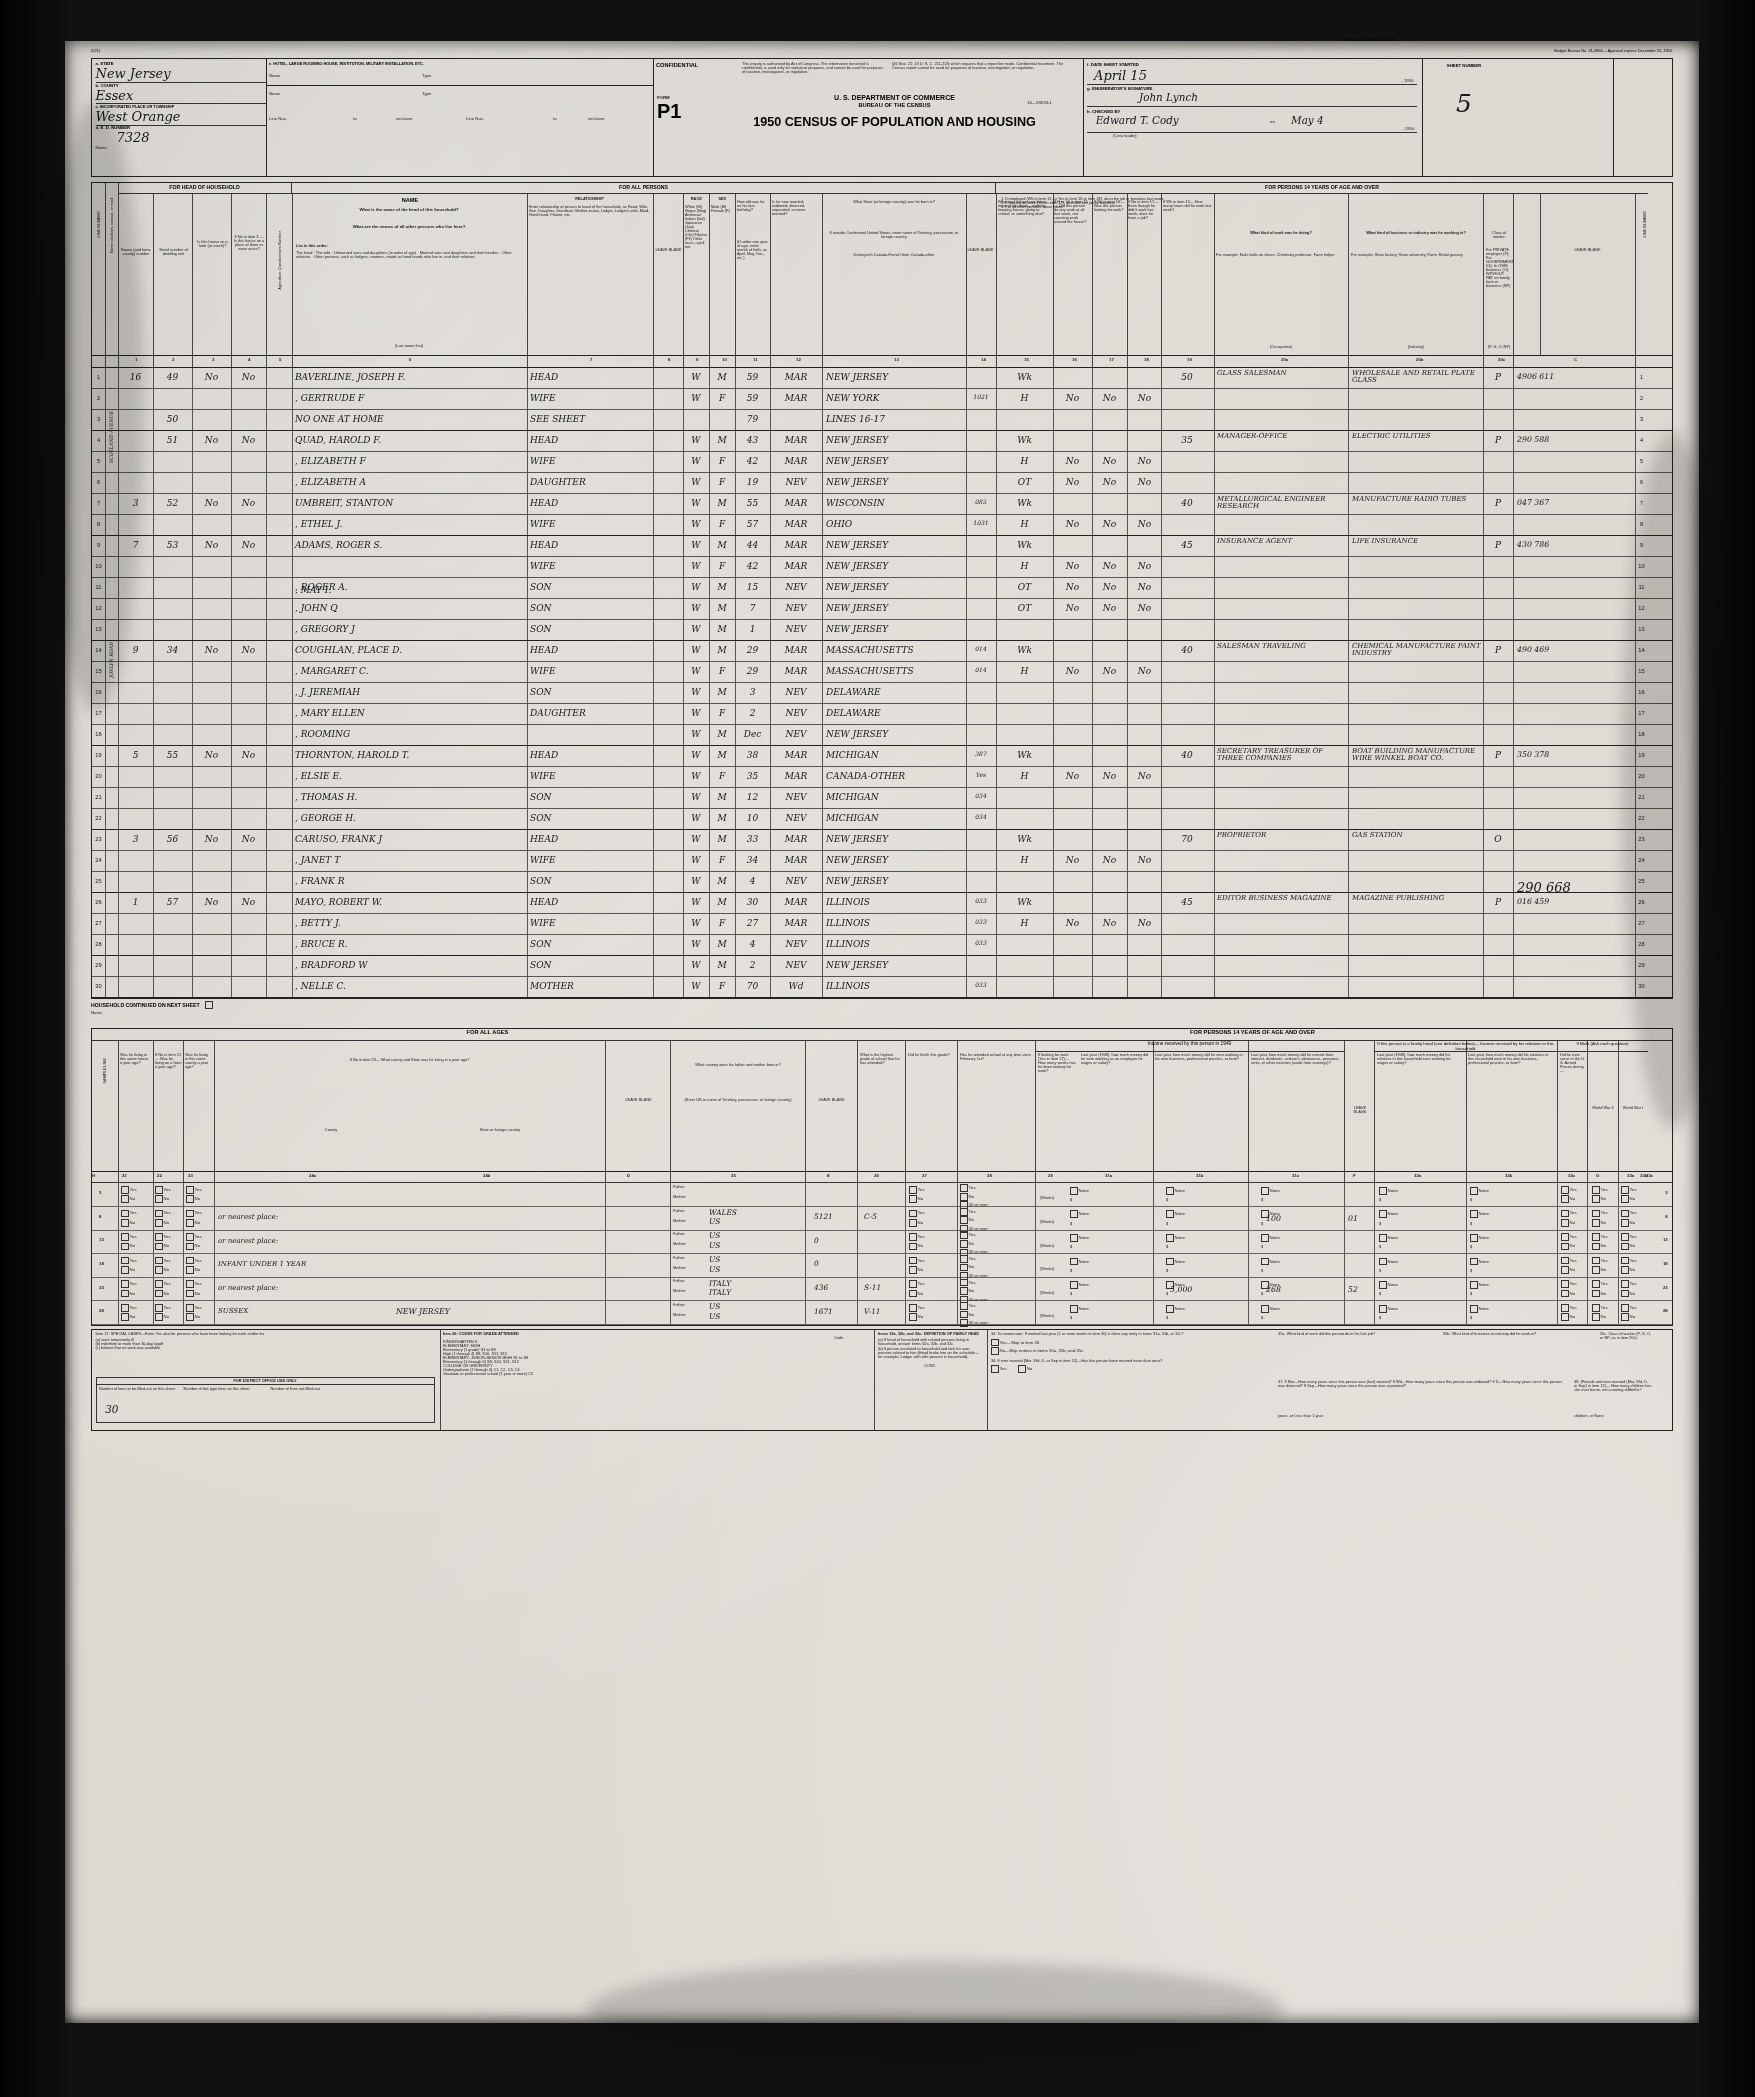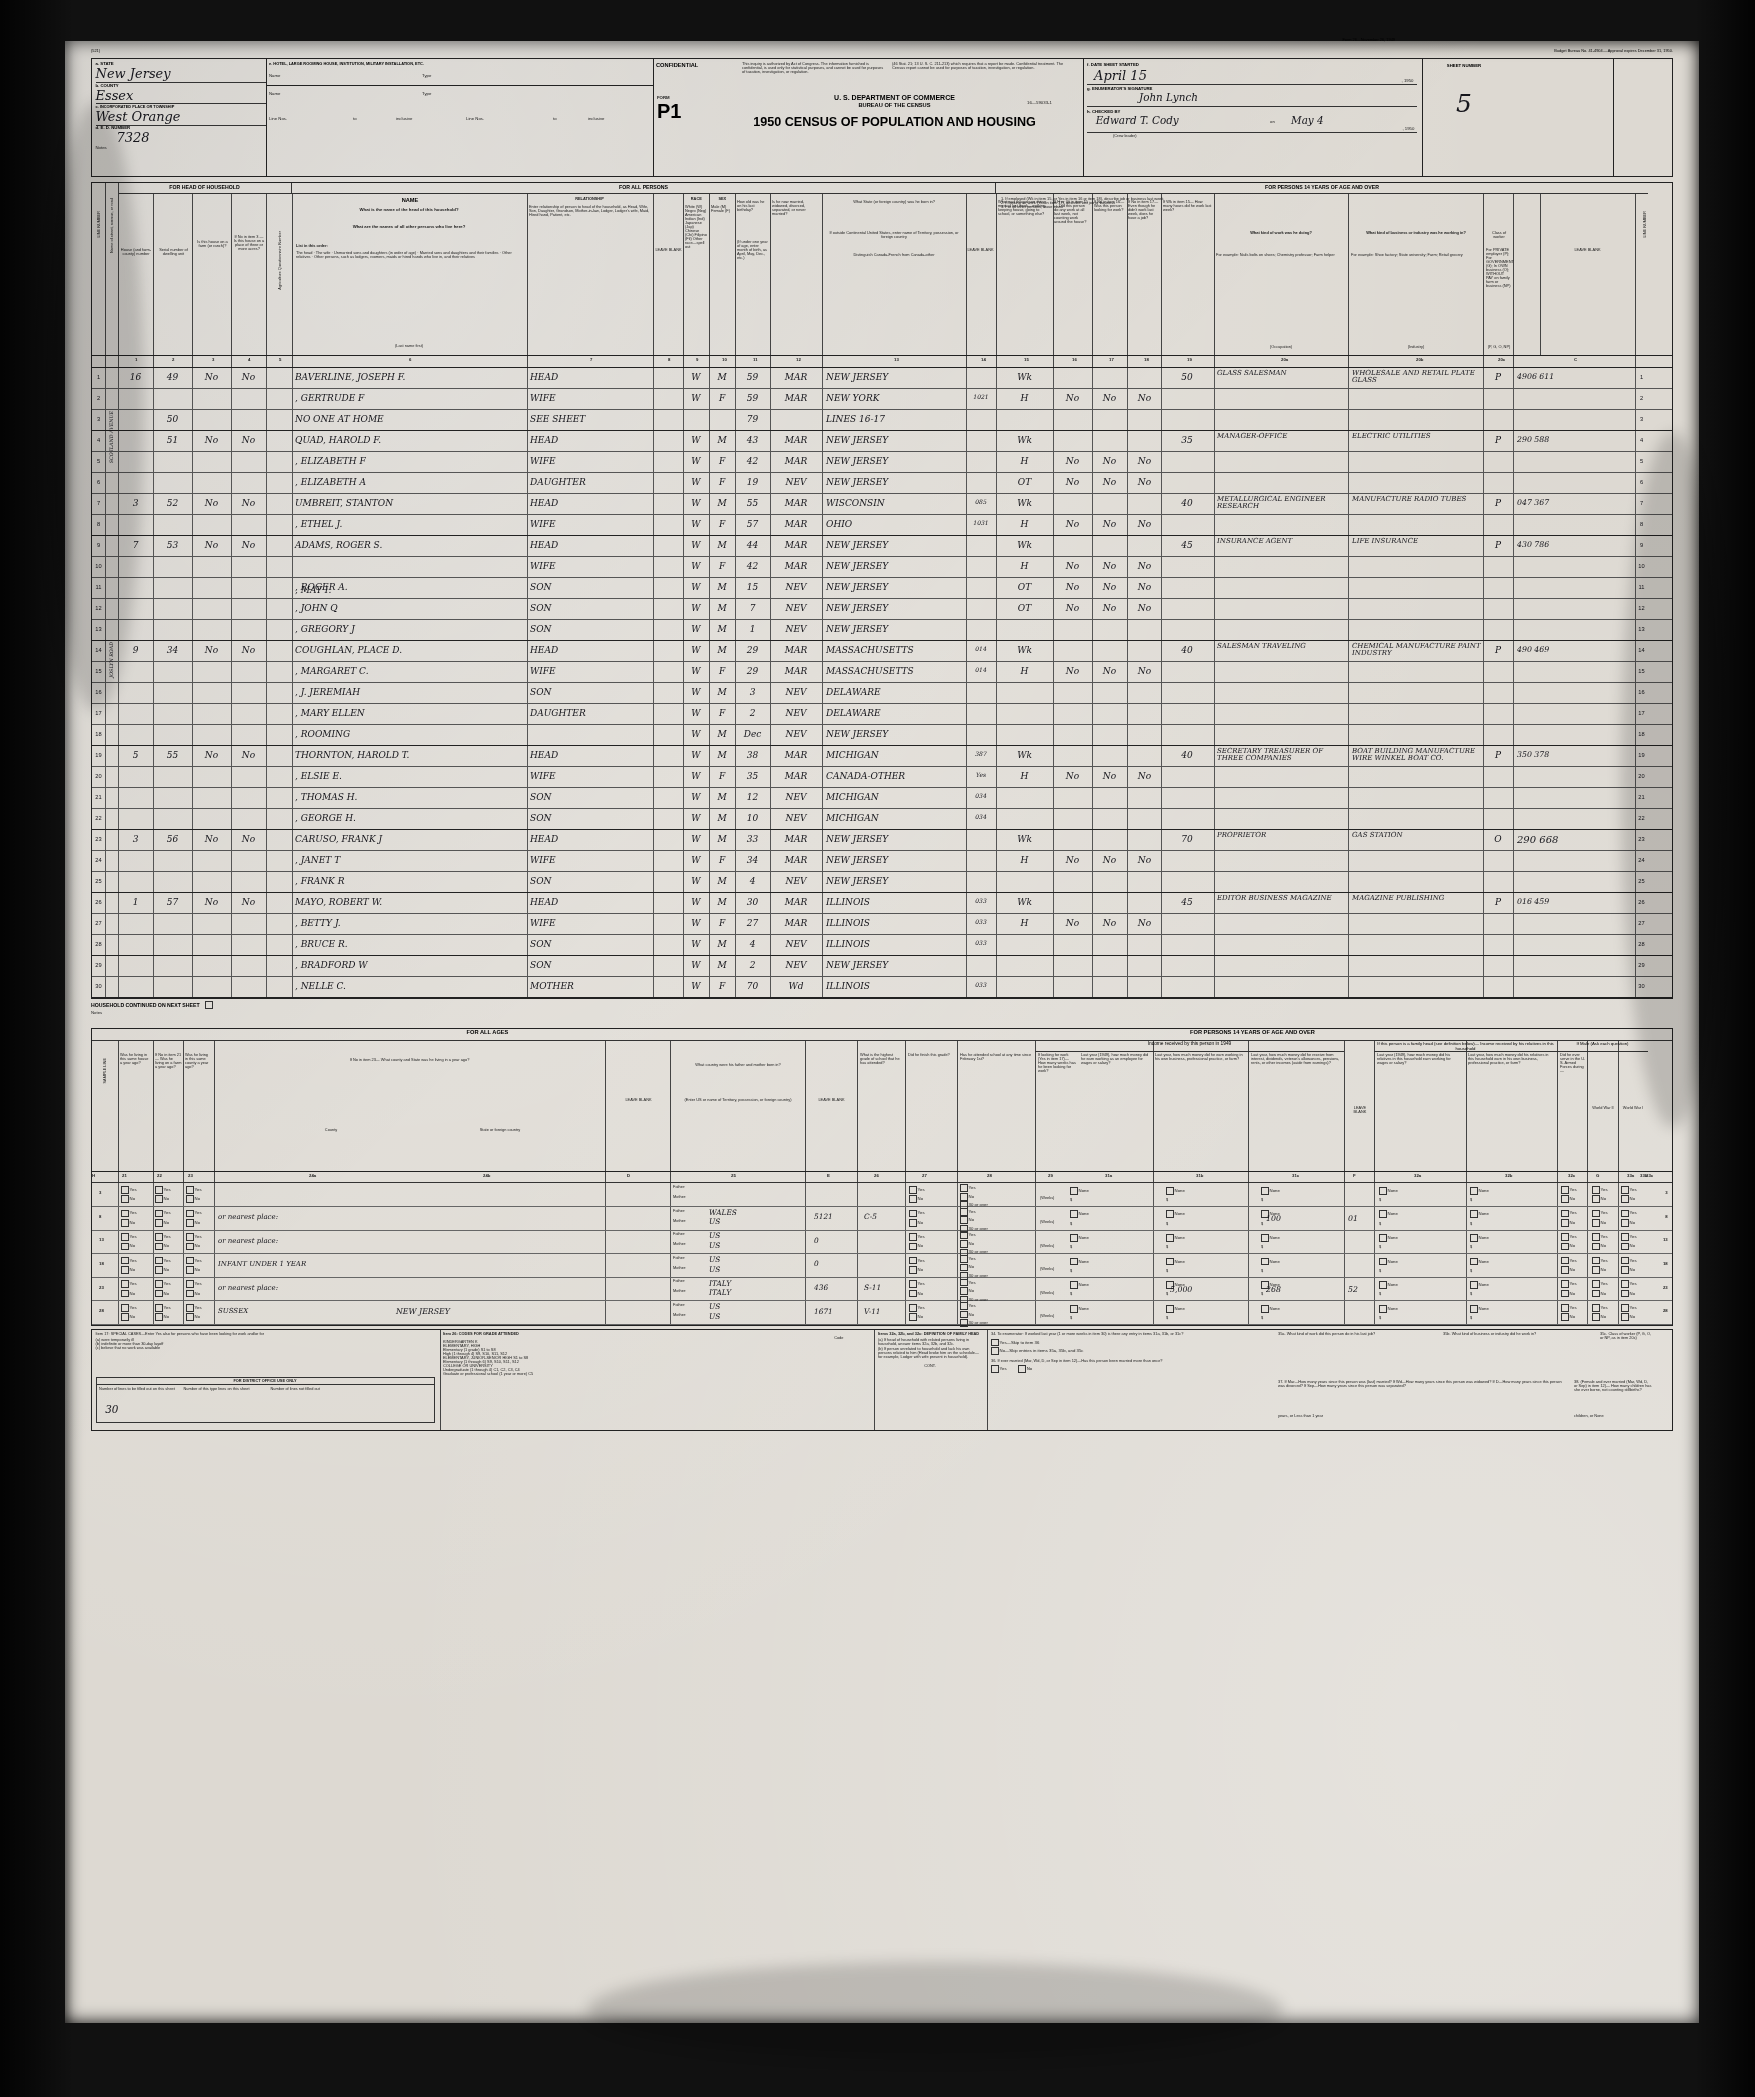--- a/index.html
+++ b/index.html
@@ -1245,21 +1245,21 @@
               <div class="entry" style="left: 591px; width: 26px; text-align: center;">W</div>
               <div class="entry" style="left: 617px; width: 26px; text-align: center;">M</div>
               <div class="entry" style="left: 643px; width: 35px; text-align: center;">33</div>
               <div class="entry" style="left: 678px; width: 52px; text-align: center;">MAR</div>
               <div class="entry" style="left: 734px; width: 139px;">NEW JERSEY</div>
               <div class="entry" style="left: 904px; width: 57px; text-align: center;">Wk</div>
               <div class="entry" style="left: 1069px; width: 52px; text-align: center;">70</div>
               <div class="entry sm" style="font-size: 7px; left: 1125px; width: 130px; white-space: normal; line-height: 1; top: 1.7px;">PROPRIETOR</div>
               <div class="entry sm" style="font-size: 7px; left: 1260px; width: 130px; white-space: normal; line-height: 1; top: 1.7px;">GAS STATION</div>
               <div class="entry" style="left: 1391px; width: 30px; text-align: center;">O</div>
-              <div class="entry" style="font-size: 10px; left: 1425px; width: 117px;">290 668</div>
+              <div class="entry" style="font-size: 13px; left: 1425px; width: 117px; margin-top: 46px;">290 668</div>
               <div class="entry sm" style="font-size: 5.7px; left: 1543px; width: 13px; text-align: center; font-style: normal; font-family: &quot;Liberation Sans&quot;, sans-serif; top: 6px;">23</div>
             </div>
             <div class="row">
               <div class="vline" style="left: 13px; top: 0px; bottom: 0px; background: rgb(85, 85, 85);"></div>
               <div class="vline" style="left: 26px; top: 0px; bottom: 0px; background: rgb(85, 85, 85);"></div>
               <div class="vline" style="left: 61px; top: 0px; bottom: 0px; background: rgb(85, 85, 85);"></div>
               <div class="vline" style="left: 100px; top: 0px; bottom: 0px; background: rgb(85, 85, 85);"></div>
               <div class="vline" style="left: 139px; top: 0px; bottom: 0px; background: rgb(85, 85, 85);"></div>
               <div class="vline" style="left: 174px; top: 0px; bottom: 0px; background: rgb(85, 85, 85);"></div>
               <div class="vline" style="left: 200px; top: 0px; bottom: 0px; background: rgb(85, 85, 85);"></div>

